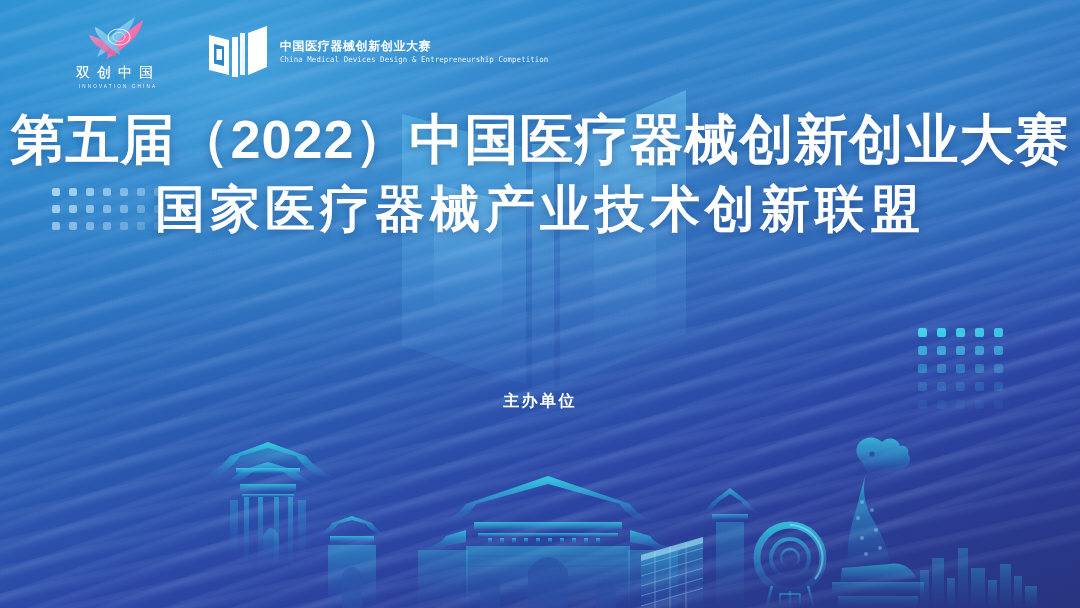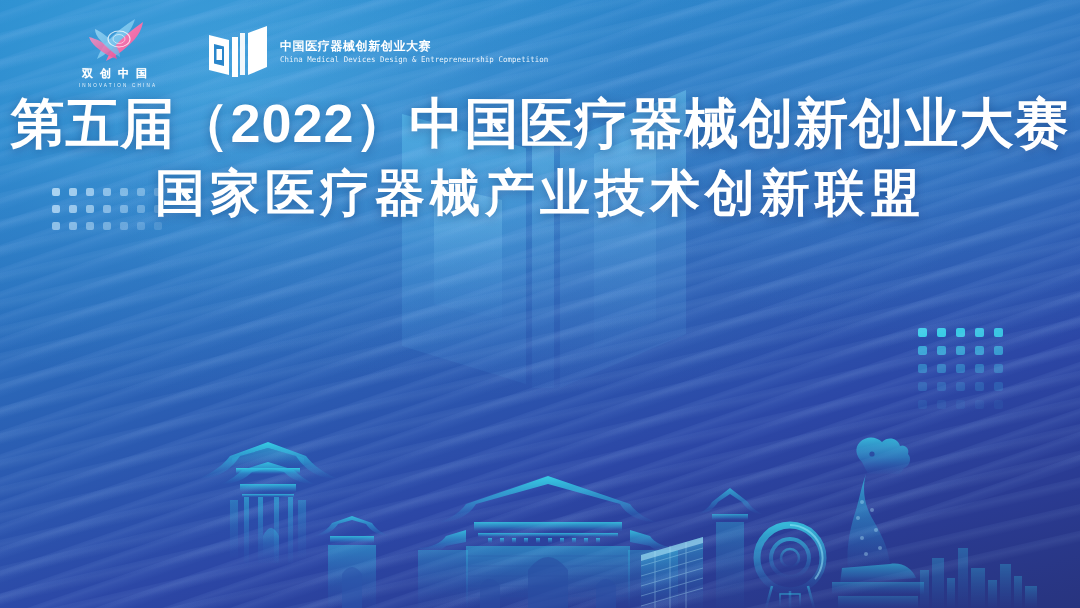--- a/index.html
+++ b/index.html
@@ -44,33 +44,33 @@
 
   
   .dots{position:absolute;pointer-events:none;}
   .dots .row{display:flex;}
   .dots .d{border-radius:2px;}
 
   
   .header{position:absolute;left:0;top:0;width:100%;height:104px;display:flex;align-items:center;padding-left:62px;}
   .logo-innov{display:flex;flex-direction:column;align-items:center;width:112px;}
   .logo-innov .bird{width:86px;height:46px;}
-  .logo-innov .cn{font-size:11px;letter-spacing:7px;color:#ffffff;font-weight:bold;margin-top:3px;
+  .logo-innov .cn{font-size:14px;letter-spacing:7px;color:#ffffff;font-weight:normal;margin-top:3px;
      text-shadow:0 0 1px rgba(255,255,255,.6);}
   .logo-innov .en{font-size:4.6px;letter-spacing:2.2px;color:#e8f3fb;margin-top:2px;}
   .divider-v{width:1px;height:54px;background:rgba(255,255,255,.0);margin:0 16px;}
   .logo-comp{display:flex;align-items:center;gap:11px;}
   .logo-comp .door{width:62px;height:54px;}
   .logo-comp .txt{display:flex;flex-direction:column;justify-content:center;}
   .logo-comp .txt .t1{font-size:12px;color:#fff;font-weight:bold;letter-spacing:.6px;line-height:1.05;}
   .logo-comp .txt .t2{font-size:7.4px;color:#eaf4fc;letter-spacing:.1px;margin-top:3px;white-space:nowrap;
      font-family:"DejaVu Sans Mono","Liberation Mono",monospace;transform:scaleY(1.05);}
 
   
-  .titles{position:absolute;left:0;top:92px;width:100%;text-align:center;}
+  .titles{position:absolute;left:0;top:108px;width:100%;text-align:center;}
   .title1{font-size:54px;font-weight:bold;color:#ffffff;letter-spacing:1px;line-height:1.18;
     text-shadow:0 2px 10px rgba(8,30,90,.35);white-space:nowrap;}
   .title2{font-size:50px;font-weight:bold;color:#ffffff;letter-spacing:5px;line-height:1.25;margin-top:6px;
     text-shadow:0 2px 10px rgba(8,30,90,.35);white-space:nowrap;}
 
   .datebar{position:absolute;left:0;top:308px;width:100%;text-align:center;
     font-size:20px;font-weight:bold;color:#ffffff;letter-spacing:1.6px;}
 
   .org-title{position:absolute;left:0;top:391px;width:100%;text-align:center;
     font-size:16px;font-weight:bold;color:#ffffff;letter-spacing:2.4px;}
@@ -234,20 +234,21 @@
       </div>
     </div>
   </div>
 
   <div class="titles">
     <div class="title1">第五届（2022）中国医疗器械创新创业大赛</div>
     <div class="title2">国家医疗器械产业技术创新联盟</div>
   </div>
 
 
+  <div class="org-title">主办单位</div>
 
   <svg class="skyline" viewBox="0 0 1080 190">
     <defs>
       <linearGradient id="sky" x1="0" y1="0" x2="0" y2="1">
         <stop offset="0%" stop-color="#37d6e8" stop-opacity=".92"></stop>
         <stop offset="55%" stop-color="#2fb4dd" stop-opacity=".55"></stop>
         <stop offset="100%" stop-color="#2b7ec8" stop-opacity=".06"></stop>
       </linearGradient>
       <linearGradient id="sky2" x1="0" y1="0" x2="0" y2="1">
         <stop offset="0%" stop-color="#34cfe6" stop-opacity=".80"></stop>

